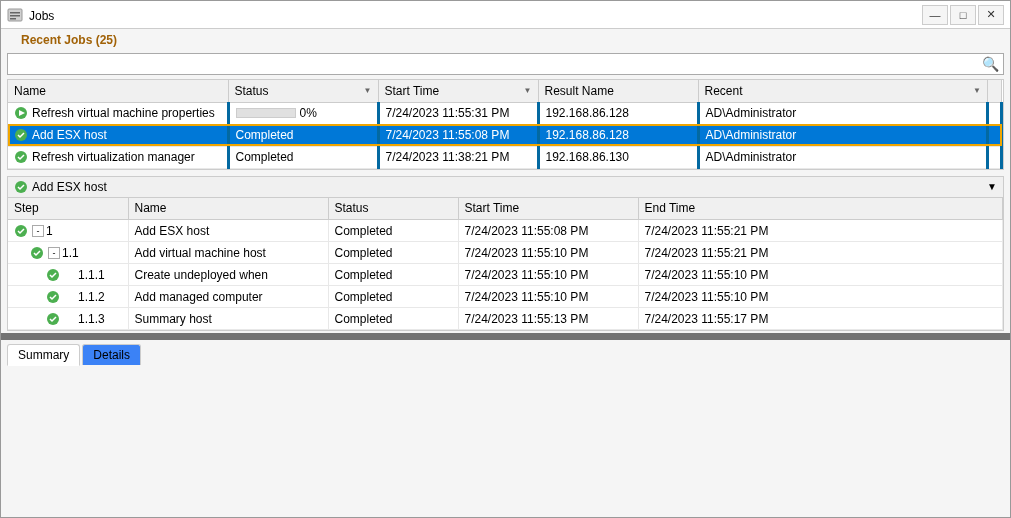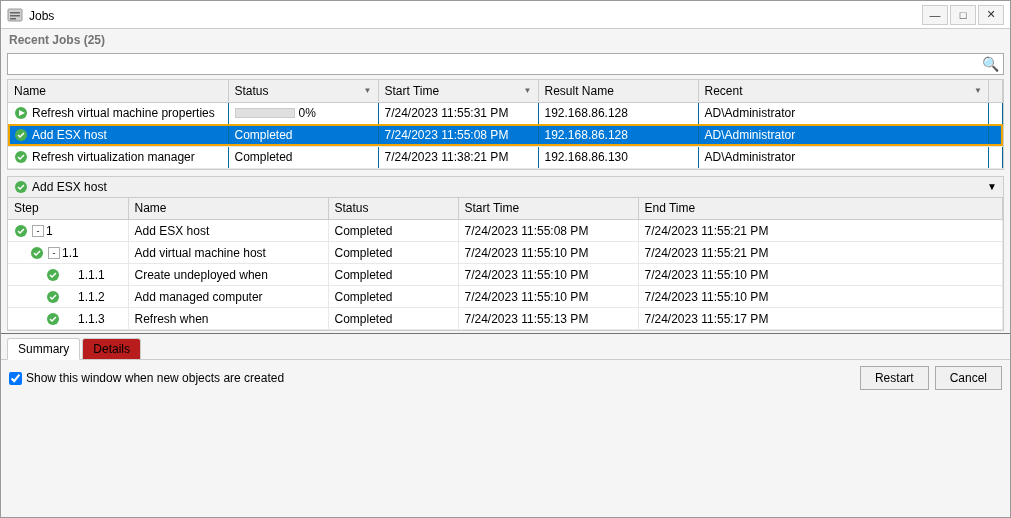--- a/index.html
+++ b/index.html
@@ -59,24 +59,24 @@
       color: #333;
     }
     .window-body {
       flex: 1;
       display: flex;
       flex-direction: column;
       background: #f5f5f5;
       overflow: hidden;
     }
     .recent-jobs-header {
-      padding: 4px 8px;
+      padding: 4px 20px;
       font-size: 12px;
       font-weight: bold;
-      color: #737373;
+      color: #a16207;
     }
     .search-bar {
       margin: 2px 6px;
       position: relative;
       display: flex;
       align-items: center;
     }
     .search-input {
       width: 100%;
       height: 22px;
@@ -117,21 +117,21 @@
       overflow: hidden;
     }
     .jobs-table th .th-inner {
       display: flex;
       align-items: center;
       justify-content: space-between;
     }
     .jobs-table td {
       padding: 2px 6px;
       border-bottom: 1px solid #e8e8e8;
-      border-right: 1px solid #0369a1;
+      border-right: 3px solid #0369a1;
       height: 22px;
       white-space: nowrap;
       overflow: hidden;
       font-size: 12px;
     }
     .cell-with-icon {
       display: flex;
       align-items: center;
     }
     .progress-bar-cell {
@@ -199,31 +199,31 @@
       justify-content: center;
       width: 12px;
       height: 12px;
       border: 1px solid #aaa;
       font-size: 9px;
       cursor: pointer;
       margin-right: 2px;
     }
     .tabs-bar {
       display: flex;
-      border-top: 1px solid #737373;
+      border-top: 7px solid #737373;
       background: #f5f5f5;
       padding: 4px 20px 0 6px;
       gap: 0;
       align-items: center;
     }
     .tab {
       padding: 3px 10px;
       border: 1px solid #ccc;
       border-bottom: none;
-      background: #b91c1c;
+      background: #3b82f6;
       font-size: 12px;
       cursor: pointer;
       margin-right: 2px;
       border-radius: 3px 3px 0 0;
     }
     .tab.active {
       background: #fff;
       border-bottom: 1px solid #fff;
       margin-bottom: -1px;
       z-index: 1;
@@ -499,38 +499,28 @@
               <td>
                 <div class="cell-with-icon" style="padding-left:32px">
       <svg width="14" height="14" viewBox="0 0 14 14" style="margin-right:4px;flex-shrink:0">
         <circle cx="7" cy="7" r="6" fill="#4caf50"></circle>
         <polyline points="4,7 6,9 10,5" fill="none" stroke="#fff" stroke-width="1.5"></polyline>
       </svg>
       <span style="display:inline-block;width:14px"></span>
       <span>1.1.3</span>
     </div>
               </td>
-              <td>Refresh when</td>
+              <td>Summary host</td>
               <td>Completed</td>
               <td>7/24/2023 11:55:13 PM</td>
               <td>7/24/2023 11:55:17 PM</td>
             </tr>
           </tbody>
       </table>
     </div>
 
     <div class="tabs-bar" id="tabs-bar">
     <div class="tab active">Summary</div>
         <div class="tab">Details</div>
       </div>
 
-    <div class="bottom-bar">
-      <label class="checkbox-label">
-        <input type="checkbox" checked="" style="">
-        <span>Show this window when new objects are created</span>
-      </label>
-      <div class="bottom-buttons">
-        <button class="btn">Restart</button>
-        <button class="btn">Cancel</button>
-      </div>
-    </div>
   </div>
 </div>
 
 </body></html>

